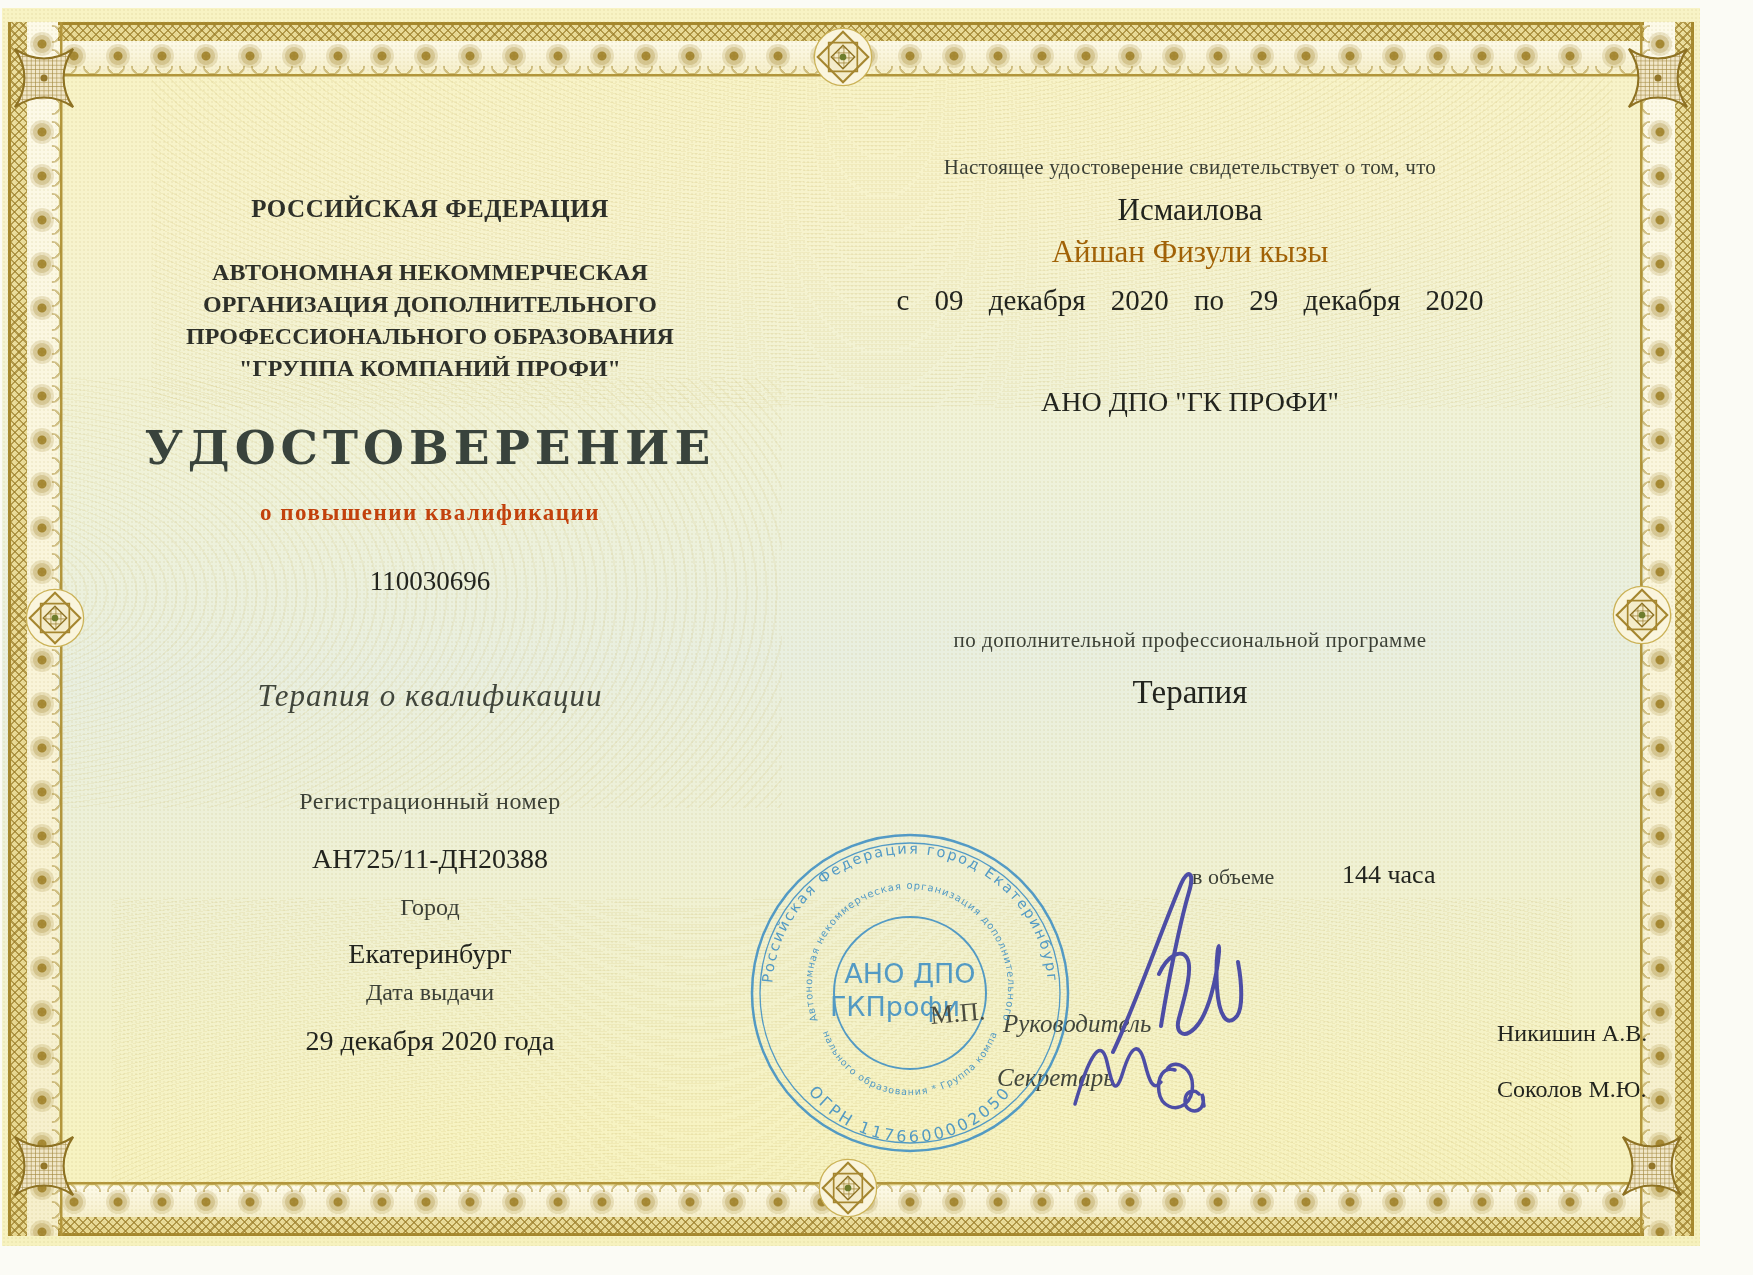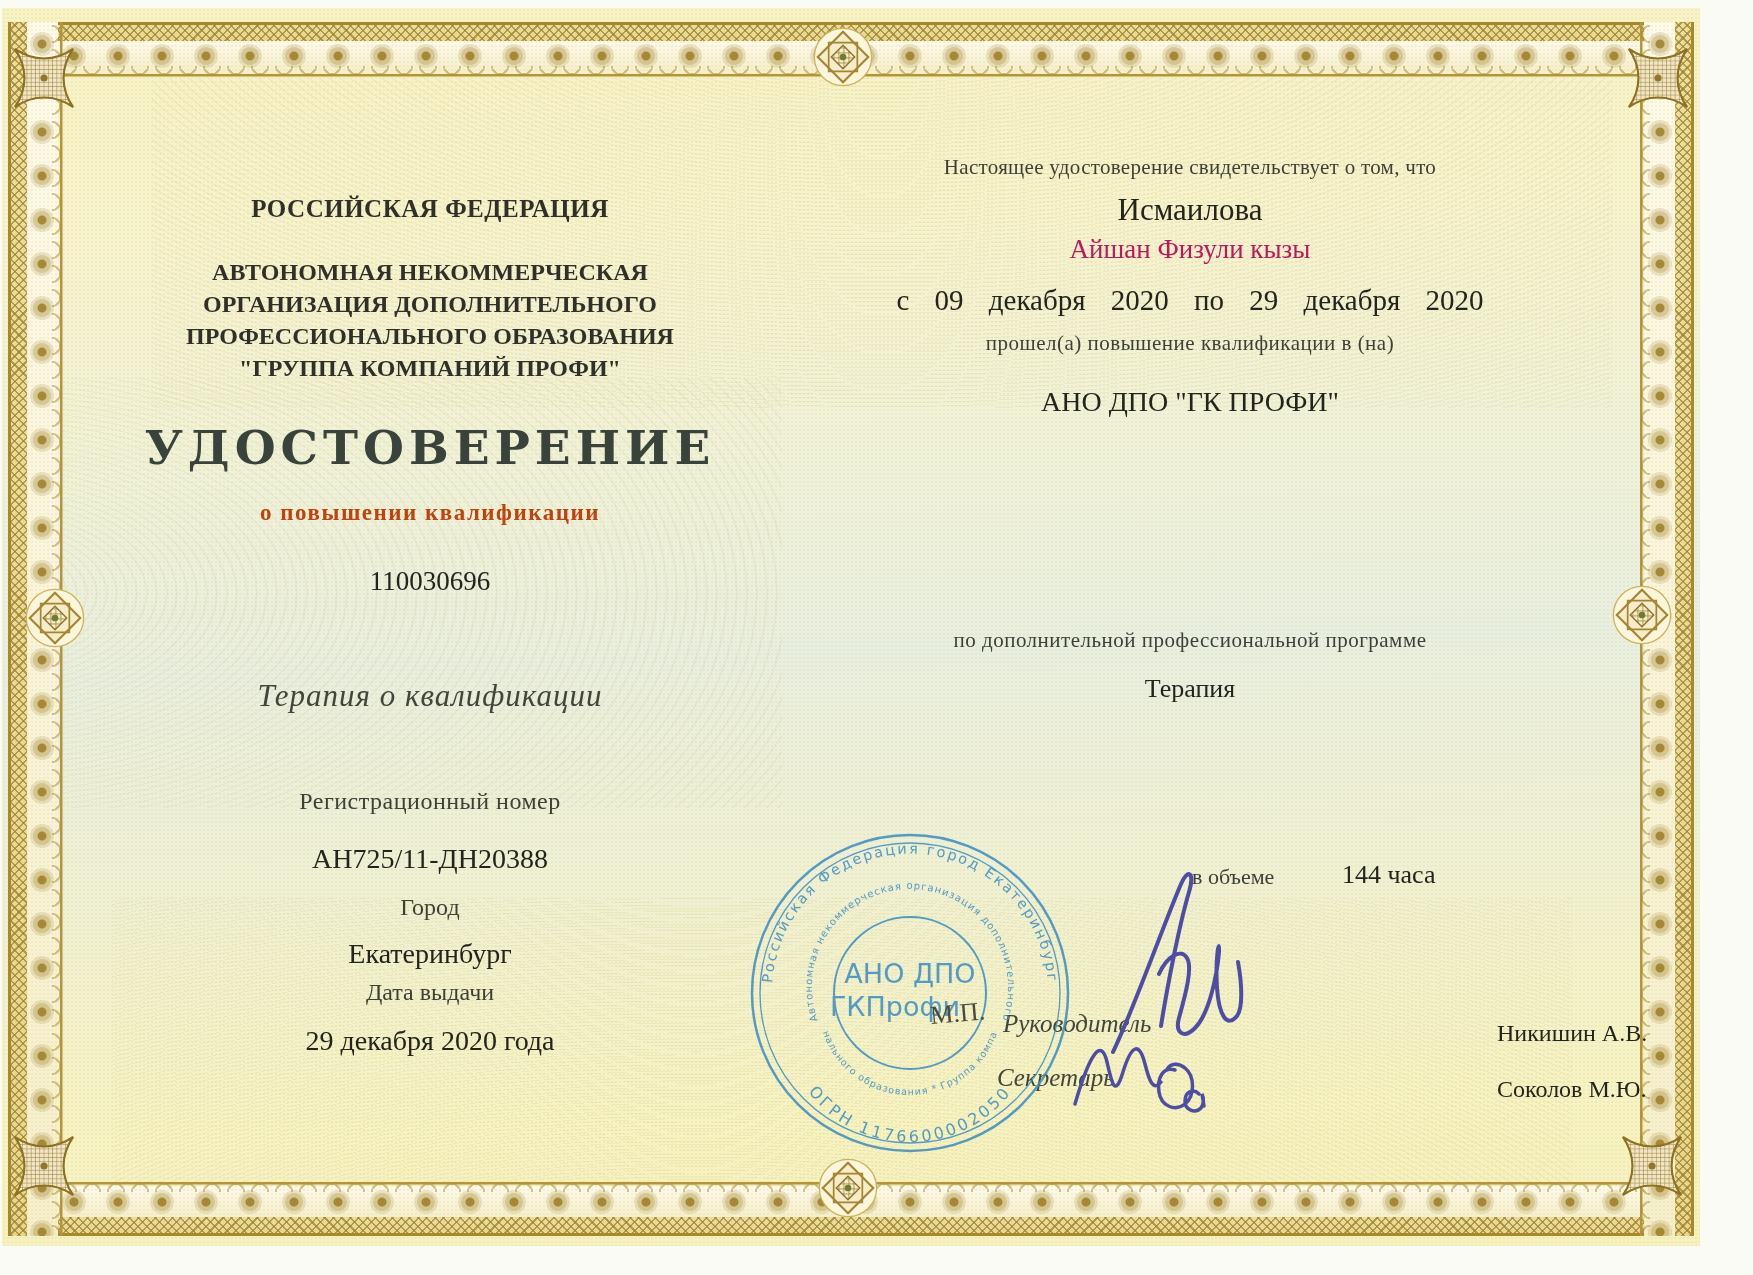--- a/index.html
+++ b/index.html
@@ -94,26 +94,26 @@
   .blank-number{top:566px;font-size:27px;color:#22241e;}
   .doc-kind{top:678px;font-size:31px;font-style:italic;color:#41463c;letter-spacing:1px;}
   .reg-label{top:788px;font-size:24px;color:#3c4036;letter-spacing:.5px;}
   .reg-number{top:843px;font-size:28px;color:#22241e;}
   .city-label{top:894px;font-size:24px;color:#3c4036;}
   .city-value{top:938px;font-size:28px;color:#22241e;}
   .issue-label{top:979px;font-size:24px;color:#3c4036;}
   .issue-date{top:1025px;font-size:28px;color:#22241e;}
   .intro{top:155px;font-size:21px;color:#3c4036;letter-spacing:.3px;}
   .surname{top:192px;font-size:31px;color:#22241e;}
-  .given-names{top:234px;font-size:27px;color:#be185d;}
+  .given-names{top:234px;font-size:31px;color:#a16207;}
   .period{top:284px;font-size:29px;color:#22241e;word-spacing:18px;}
   .completed{top:331px;font-size:21px;color:#3c4036;letter-spacing:.5px;}
   .organization{top:386px;font-size:28px;color:#22241e;}
   .program-label{top:628px;font-size:21px;color:#3c4036;letter-spacing:.5px;}
-  .program{top:674px;font-size:26px;color:#22241e;}
+  .program{top:674px;font-size:33px;color:#22241e;}
   .volume-label{left:1192px;top:864px;font-size:22px;color:#3c4036;}
   .volume-value{left:1342px;top:860px;font-size:26px;color:#22241e;}
   .head-label{left:1003px;top:1010px;font-size:25px;font-style:italic;color:#41463c;}
   .secretary-label{left:997px;top:1064px;font-size:25px;font-style:italic;color:#41463c;}
   .head-name{left:1497px;top:1020px;font-size:24px;color:#22241e;}
   .secretary-name{left:1497px;top:1076px;font-size:24px;color:#22241e;}
   .stamp{left:745px;top:828px;width:330px;height:330px;z-index:6;opacity:.88;}
   .sig1{left:1085px;top:856px;width:160px;height:215px;z-index:7;}
   .sig2{left:1063px;top:1012px;width:150px;height:110px;z-index:7;}
   svg{display:block;}
@@ -208,21 +208,20 @@
   <div class="t city-value">Екатеринбург</div>
   <div class="t issue-label">Дата выдачи</div>
   <div class="t issue-date">29 декабря 2020 года</div>
 </div>
 
 <div class="abs right-col" style="height:1100px">
   <div class="t intro">Настоящее удостоверение свидетельствует о том, что</div>
   <div class="t surname">Исмаилова</div>
   <div class="t given-names">Айшан Физули кызы</div>
   <div class="t period">с 09 декабря 2020 по 29 декабря 2020</div>
-  <div class="t completed">прошел(а) повышение квалификации в (на)</div>
   <div class="t organization">АНО ДПО "ГК ПРОФИ"</div>
   <div class="t program-label">по дополнительной профессиональной программе</div>
   <div class="t program">Терапия</div>
 </div>
 
 <div class="abs volume-label">в объеме</div>
 <div class="abs volume-value">144 часа</div>
 <div class="abs head-label">Руководитель</div>
 <div class="abs secretary-label">Секретарь</div>
 <div class="abs head-name">Никишин А.В.</div>

